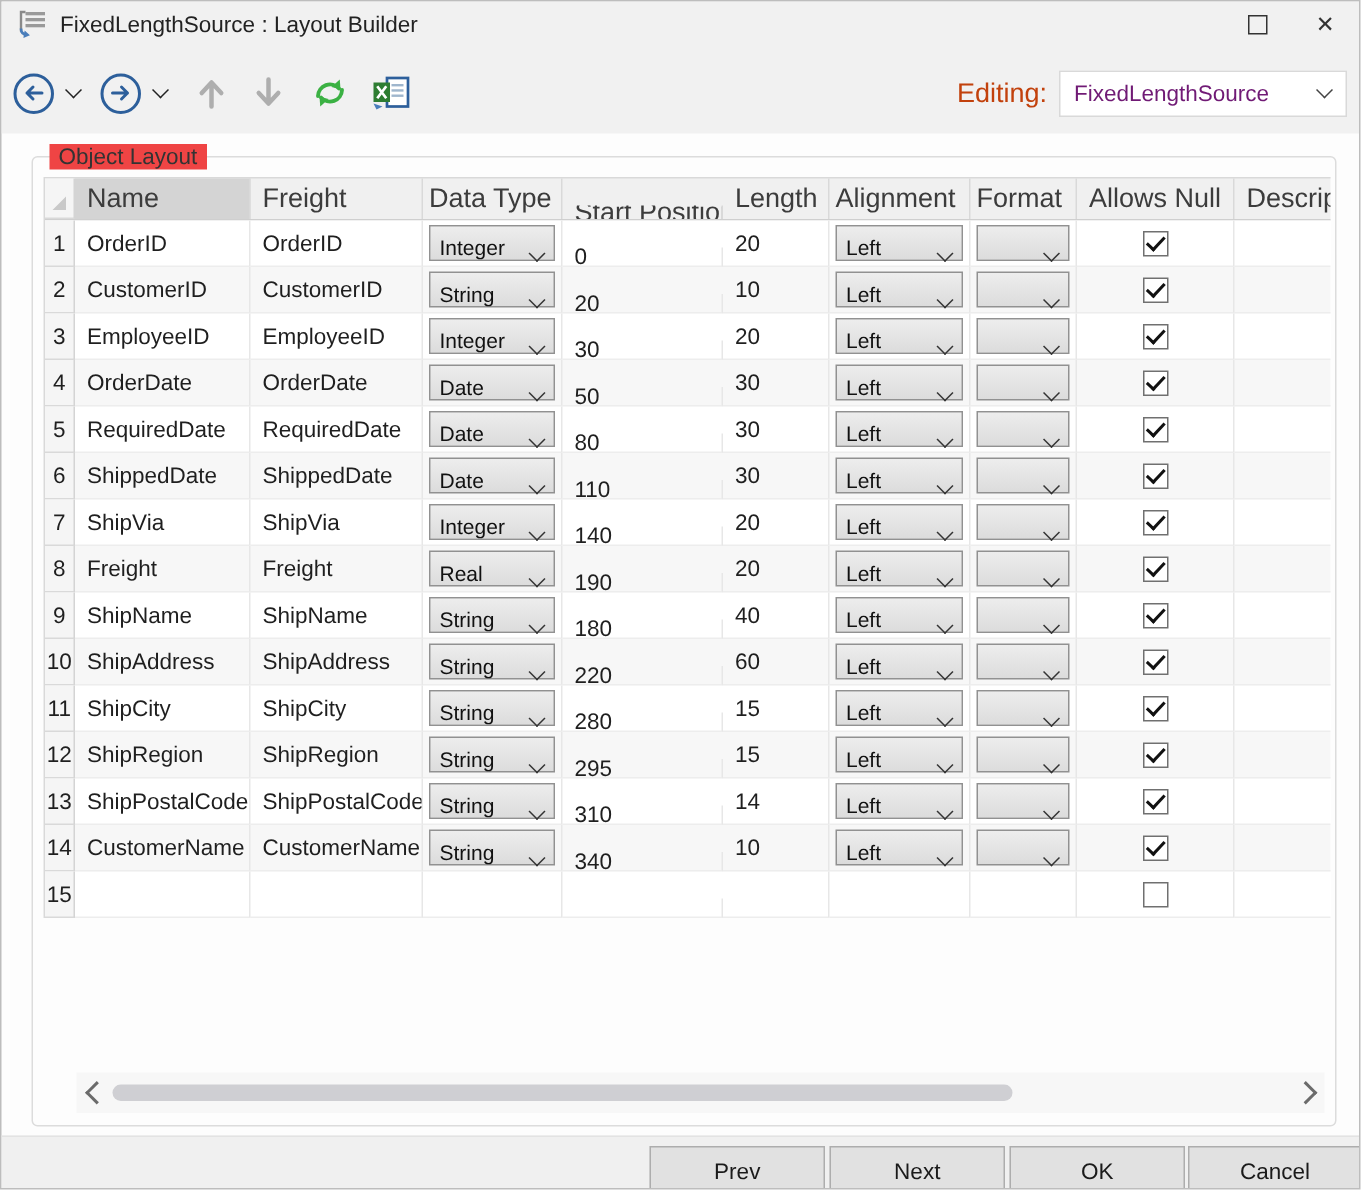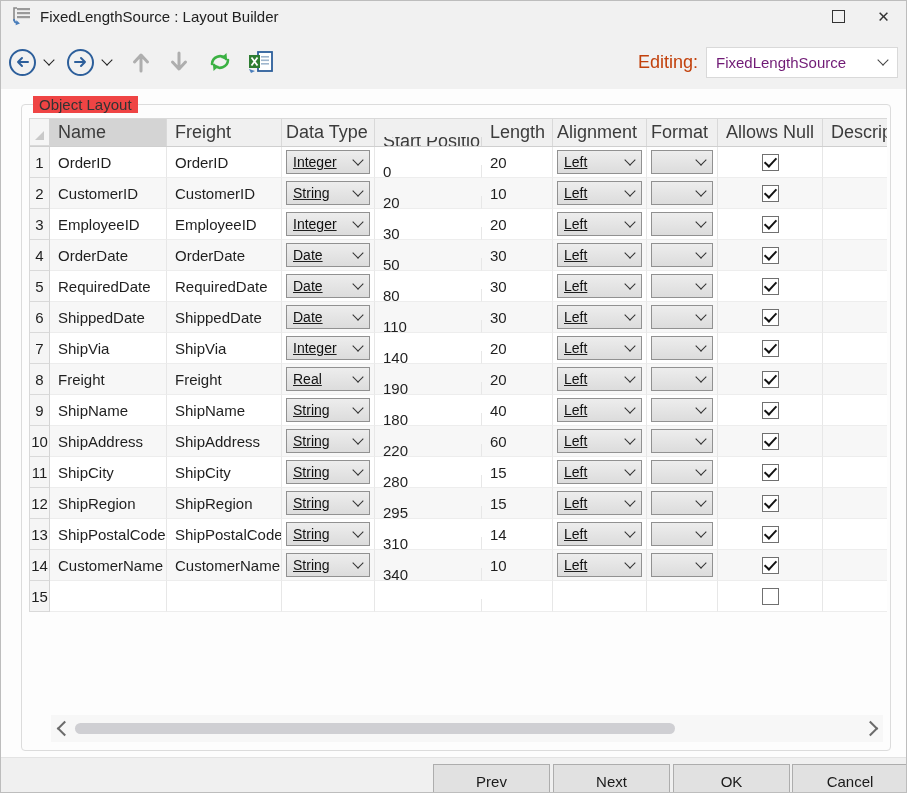--- a/index.html
+++ b/index.html
@@ -52,21 +52,21 @@
   .c-dtype{width:93px;padding-left:4px !important;}
   .c-start{width:107px;margin-top:18px;}
   .c-len{width:71px;}
   .c-align{width:94px;padding-left:4px !important;}
   .c-fmt{width:71px;padding-left:4px !important;}
   .c-null{width:105px;justify-content:center;padding-left:0 !important;}
   .c-desc{width:100px;border-right:none !important;}
   .corner{position:relative;}
   .corner-tri{position:absolute;left:5px;bottom:5px;width:0;height:0;border-left:9px solid transparent;border-bottom:9px solid #c9c9c9;}
   
-  .combo{height:24px;border:1px solid #919191;background:linear-gradient(#ededed,#dcdcdc);display:flex;align-items:center;justify-content:space-between;box-sizing:border-box;text-decoration:underline;}
+  .combo{height:24px;border:1px solid #919191;background:linear-gradient(#ededed,#dcdcdc);display:flex;align-items:flex-end;justify-content:space-between;box-sizing:border-box;}
   .combo .ctext{font-size:14px;color:#111;padding-left:6px;}
   .combo .chev-sm{margin-right:7px;border-color:#333;}
   .combo-dtype{width:84px;}
   .combo-align{width:85px;}
   .combo-fmt{width:62px;}
   
   .cb{width:17px;height:17px;border:1px solid #707070;background:#fff;position:relative;box-sizing:border-box;}
   .cb.checked::after{content:"";position:absolute;left:4px;top:0px;width:5px;height:10px;border-right:2.6px solid #111;border-bottom:2.6px solid #111;transform:rotate(43deg);}
   
   .hscroll{position:absolute;left:50px;top:714px;width:832px;height:27px;background:#f7f7f7;display:flex;align-items:center;}

